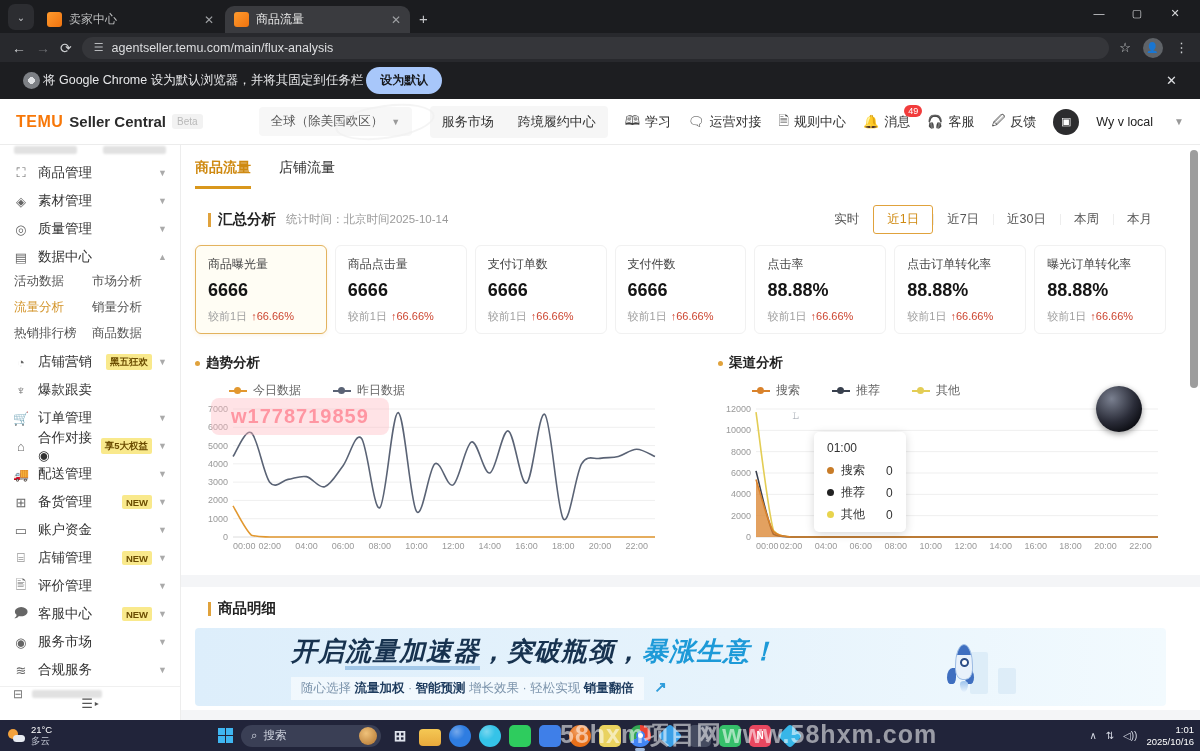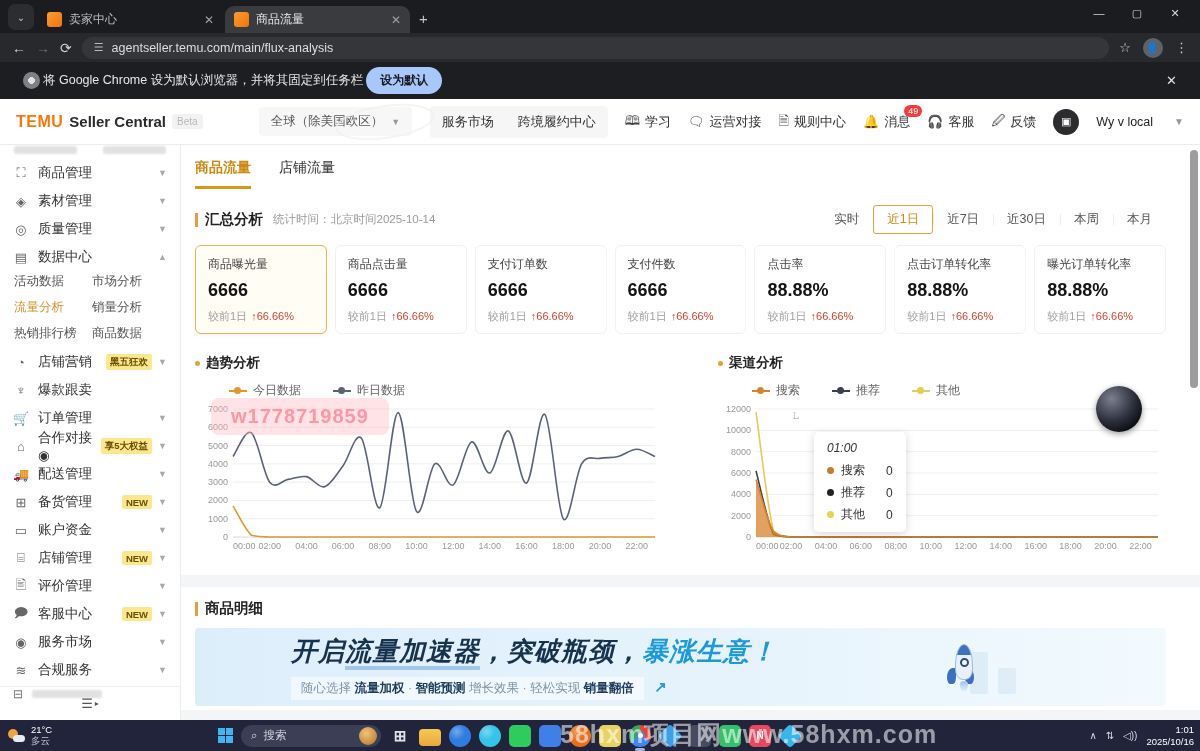--- a/index.html
+++ b/index.html
@@ -63,21 +63,21 @@
   .s-sub { display:grid; grid-template-columns:78px 1fr; padding:2px 0 6px 14px; row-gap:9px; font-size:12.5px; color:#555; }
   .s-sub span.on { color:#d3942a; }
   .s-partial { height:20px; display:flex; align-items:center; padding:0 13px; }
   .sidebar-foot { position:absolute; bottom:0; left:0; right:0; height:34px; border-top:1px solid #f0f0f0; display:flex; align-items:center; justify-content:center; color:#555; font-size:13px; }
 
   .main { flex:1; background:#fff; padding:10px 34px 0 14px; position:relative; overflow:hidden; }
   .flux-tabs { display:flex; gap:28px; font-size:14px; padding-top:4px; }
   .flux-tab { color:#333; padding-bottom:9px; }
   .flux-tab.on { color:#cf8a12; font-weight:bold; border-bottom:3px solid #d9971c; }
 
-  .sec-head { display:flex; align-items:center; margin-top:16px; }
+  .sec-head { display:flex; align-items:center; margin-top:16px;margin-left:13px; }
   .sec-bar { width:3px; height:14px; background:#e0a23c; margin-right:7px; }
   .sec-title { font-size:14.5px; font-weight:bold; color:#222; }
   .sec-sub { font-size:11.5px; color:#9a9a9a; margin-left:10px; }
   .ranges { margin-left:auto; display:flex; align-items:center; font-size:12.5px; color:#555; }
   .range { padding:5px 13px; border:1px solid transparent; border-radius:3px; position:relative; }
   .range + .range::before { content:""; position:absolute; left:-1px; top:8px; bottom:8px; width:1px; background:#ededed; }
   .range.on { border-color:#e0a23c; color:#cf8a12; }
   .range.on::before { display:none; }
 
   .cards { display:grid; grid-template-columns:repeat(7,1fr); gap:8px; margin-top:11px; }
@@ -94,21 +94,21 @@
   .chart-panel.right { width:448px; }
   .ch-title { display:flex; align-items:center; gap:6px; font-size:13.5px; font-weight:bold; color:#222; }
   .ch-dot { width:5px; height:5px; border-radius:50%; background:#e0a23c; }
   .legend { display:flex; gap:32px; margin:10px 0 2px 34px; font-size:12px; color:#666; align-items:center; }
   .lg-item { display:flex; align-items:center; gap:6px; }
   .lg-mark { width:18px; height:2px; position:relative; }
   .lg-mark::after { content:""; position:absolute; width:7px; height:7px; border-radius:50%; left:5px; top:-2.5px; background:inherit; }
   .wm-pink { position:absolute; left:16px; top:44px; background:rgba(255,185,192,.4); color:#ff96a2; font-weight:bold; font-size:20px; letter-spacing:1px; padding:7px 20px; border-radius:8px; z-index:5; }
   .sphere { position:absolute; right:24px; top:32px; width:46px; height:46px; border-radius:50%; background:radial-gradient(circle at 34% 28%, #7a8090, #2a2c38 52%, #05060a 85%); box-shadow:0 2px 6px rgba(0,0,0,.4); z-index:6; }
   .tooltip { position:absolute; left:96px; top:78px; background:#fff; border-radius:5px; box-shadow:0 2px 10px rgba(0,0,0,.16); padding:9px 13px; z-index:7; font-size:12px; color:#333; }
-  .tt-title { margin-bottom:7px;font-style:italic; }
+  .tt-title { margin-bottom:7px; }
   .tt-row { display:flex; align-items:center; gap:7px; margin-top:5px; }
   .tt-dot { width:7px; height:7px; border-radius:50%; }
   .tt-val { margin-left:14px; color:#333; }
   .tt-cursor { position:absolute; left:74px; top:56px; color:#9aa0aa; font-size:10px; z-index:7; }
 
   .band { height:12px; background:#f4f5f7; margin:18px -34px 0 -14px; }
 
   .banner { margin-top:10px; height:78px; border-radius:4px; background:linear-gradient(90deg,#ddeefb 0%, #e6f3fc 55%, #f2fafe 100%); display:flex; align-items:center; padding:0 26px 0 96px; position:relative; overflow:hidden; }
   .bn-text {}
   .bn-head { font-size:26px; font-weight:800; font-style:italic; color:#17324f; letter-spacing:1px; white-space:nowrap; }

